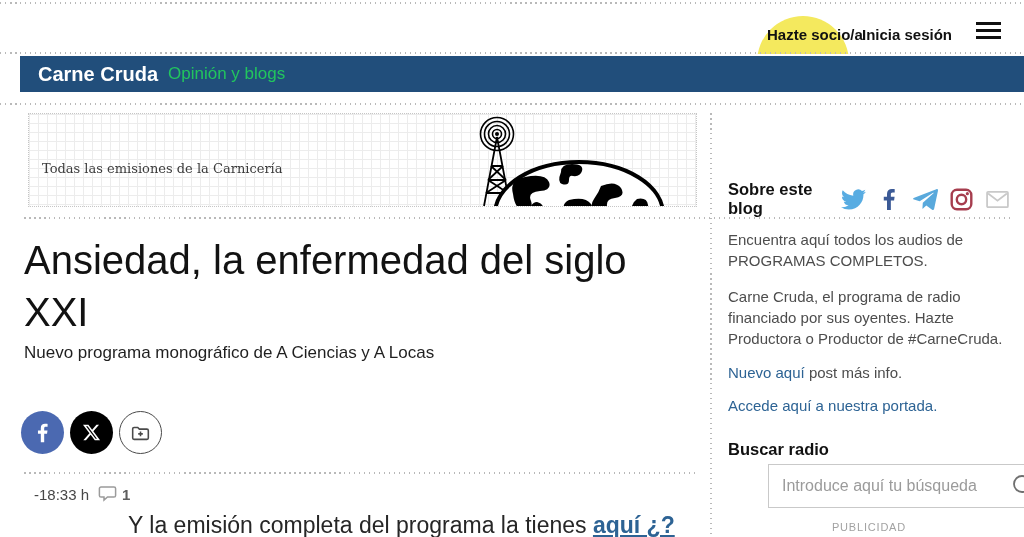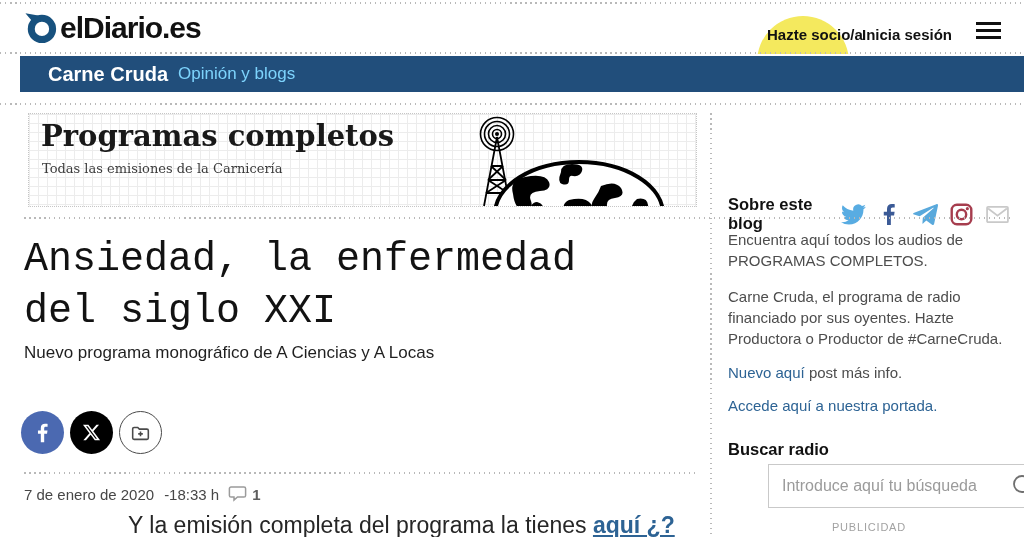--- a/index.html
+++ b/index.html
@@ -12,50 +12,50 @@
   
   .header{top:0;left:0;right:0;height:54px;overflow:hidden;background:#fff;}
   .yellow-circle{left:757px;top:16px;width:92px;height:92px;border-radius:50%;background:#f4e95e;}
   .logo{left:24px;top:11px;display:flex;align-items:center;gap:2px;}
   .logo-text{font-size:30px;font-weight:800;letter-spacing:-1px;color:#111;}
   .hdr-link{top:26px;font-size:15px;font-weight:700;color:#111;cursor:pointer;}
   .burger{left:976px;top:22px;width:25px;cursor:pointer;}
   .burger span{display:block;height:2.6px;background:#111;margin-bottom:4.4px;}
 
   
-  .bluebar{left:20px;right:0;top:56px;height:36px;background:#214e7b;display:flex;align-items:center;padding-left:28px;box-sizing:border-box;}
+  .bluebar{left:20px;right:0;top:56px;height:36px;background:#214e7b;display:flex;align-items:center;padding-left:18px;box-sizing:border-box;}
   .bluebar .bname{color:#fff;font-weight:700;font-size:20px;}
-  .bluebar .bsection{color:#7dd3fc;font-size:17px;margin-left:10px;}
+  .bluebar .bsection{color:#22c55e;font-size:17px;margin-left:10px;}
 
   
   .banner{left:28px;top:113px;width:669px;height:94px;box-sizing:border-box;
      border:1px dotted #c6c6c6;background-color:#fff;overflow:hidden;
      background-image:linear-gradient(#ececec 1px,transparent 1px),linear-gradient(90deg,#ececec 1px,transparent 1px);
      background-size:9px 9px;}
   .banner-title{position:absolute;left:12px;top:5px;font-family:"DejaVu Serif",serif;font-weight:700;font-size:29px;color:#191919;}
   .banner-sub{position:absolute;left:13px;top:47px;font-family:"DejaVu Serif",serif;font-size:13px;color:#3b3b3b;}
   .illus{position:absolute;left:412px;top:0;width:230px;height:92px;}
 
   
   .sep-vert{left:710px;top:113px;height:424px;}
-  .about-row{left:728px;top:195px;width:282px;display:flex;align-items:center;justify-content:flex-end;}
+  .about-row{left:728px;top:180px;width:282px;display:flex;align-items:center;justify-content:flex-end;}
   .about-title{font-size:16.5px;font-weight:700;color:#111;}
   .sicons{display:flex;align-items:center;gap:11px;}
   .sicon{width:25px;height:25px;display:block;cursor:pointer;}
   .side-p{left:728px;width:282px;font-size:15px;line-height:21px;color:#4d4d4d;}
   .link{color:#2d6394;cursor:pointer;}
   .search-title{left:728px;top:440px;font-size:16.5px;font-weight:700;color:#111;}
   .searchbox{left:768px;top:464px;width:282px;height:44px;box-sizing:border-box;border:1px solid #c9c9c9;background:#fff;display:flex;align-items:center;}
   .searchbox input{flex:1;border:0;outline:0;font-family:"Liberation Sans",sans-serif;font-size:16px;color:#333;padding:0 8px 0 13px;background:transparent;}
   .searchbox input::placeholder{color:#9b9b9b;}
   .mag{width:26px;height:26px;margin-right:12px;cursor:pointer;flex:none;}
   .ad-label{left:728px;top:521px;width:282px;text-align:center;font-size:11px;letter-spacing:.8px;color:#a2a2a2;}
 
   
-  .art-title{left:24px;top:234px;width:640px;font-family:Liberation Mono, monospace;font-size:40px;line-height:52px;color:#121212;}
+  .art-title{left:24px;top:234px;width:640px;font-family:Liberation Sans, sans-serif;font-size:40px;line-height:52px;color:#121212;}
   .art-sub{left:24px;top:343px;width:640px;font-size:17px;color:#1f1f1f;}
   .share-row{left:21px;top:411px;display:flex;gap:6px;}
   .share-btn{width:43px;height:43px;border-radius:50%;display:flex;align-items:center;justify-content:center;cursor:pointer;box-sizing:border-box;}
   .share-fb{background:#4b69b1;}
   .share-x{background:#000;}
   .share-save{background:#fff;border:1.6px solid #4a4a4a;}
   .sep-date{left:24px;top:472px;width:673px;}
   .date-row{left:24px;top:485px;display:flex;align-items:center;font-size:15px;color:#474747;}
   .date-row .time{margin-left:10px;}
   .bubble{width:19px;height:18px;margin:0 5px 0 9px;}
@@ -65,30 +65,20 @@
 </style>
 </head>
 <body>
 
 <div class="page">
 
   <div class="abs header">
     <div class="abs dotline" style="left:0;right:0;top:2px;"></div>
     <div class="abs yellow-circle"></div>
 
-    <div class="abs logo">
-      <span style="width:34px;height:34px;display:block;">
-        <svg viewBox="0 0 36 36" width="34" height="34">
-          <circle cx="19" cy="19" r="15" fill="#17517e"></circle>
-          <circle cx="19" cy="19" r="7.6" fill="#fff"></circle>
-          <path d="M15 4.8 L1.5 2.5 L8 10 Z" fill="#17517e"></path>
-        </svg>
-      </span>
-      <span class="logo-text">elDiario.es</span>
-    </div>
 
     <div class="abs hdr-link" style="left:767px;">Hazte socio/a</div>
     <div class="abs hdr-link" style="left:862px;">Inicia sesión</div>
 
     <div class="abs burger">
       <span></span>
         <span></span>
         <span style="margin-bottom:0;"></span>
     </div>
 
@@ -96,21 +86,20 @@
   </div>
 
   <div class="abs bluebar">
     <span class="bname">Carne Cruda</span>
     <span class="bsection">Opinión y blogs</span>
   </div>
 
   <div class="abs dotline" style="left:0;right:0;top:103px;"></div>
 
   <div class="abs banner">
-    <div class="banner-title">Programas completos</div>
     <div class="banner-sub">Todas las emisiones de la Carnicería</div>
     <div class="illus">
       <svg viewBox="0 0 230 92" width="230" height="92">
 
         <g fill="none" stroke="#000" stroke-width="1.6">
           <circle cx="56" cy="20" r="4.5"></circle>
             <circle cx="56" cy="20" r="8.5"></circle>
           <circle cx="56" cy="20" r="12.5"></circle>
             <circle cx="56" cy="20" r="16.5"></circle>
         </g>
@@ -202,21 +191,20 @@
       <svg viewBox="0 0 25 25" width="23" height="23">
         <path d="M4 8.5c0-.8.7-1.5 1.5-1.5h4l1.8 1.8h8.2c.8 0 1.5.7 1.5 1.5v8.2c0 .8-.7 1.5-1.5 1.5h-14c-.8 0-1.5-.7-1.5-1.5z" fill="none" stroke="#4a4a4a" stroke-width="1.7"></path>
         <path d="M12.5 11.5v5M10 14h5" stroke="#4a4a4a" stroke-width="1.7" fill="none"></path>
       </svg>
     </div>
   </div>
 
   <div class="abs dotline sep-date"></div>
 
   <div class="abs date-row">
-    <span>7 de enero de 2020</span>
     <span class="time">-18:33 h</span>
     <svg class="bubble" viewBox="0 0 19 18">
       <path d="M3 2h13a1.6 1.6 0 011.6 1.6v6.8A1.6 1.6 0 0116 12h-6.5L6 15v-3H3a1.6 1.6 0 01-1.6-1.6V3.6A1.6 1.6 0 013 2z" fill="none" stroke="#9b9b9b" stroke-width="1.5"></path>
     </svg>
     <span class="ccount">1</span>
   </div>
 
   <div class="abs body-frag">
     <span>Y la emisión completa del programa la tienes </span><span class="link">aquí ¿?</span>
   </div>

